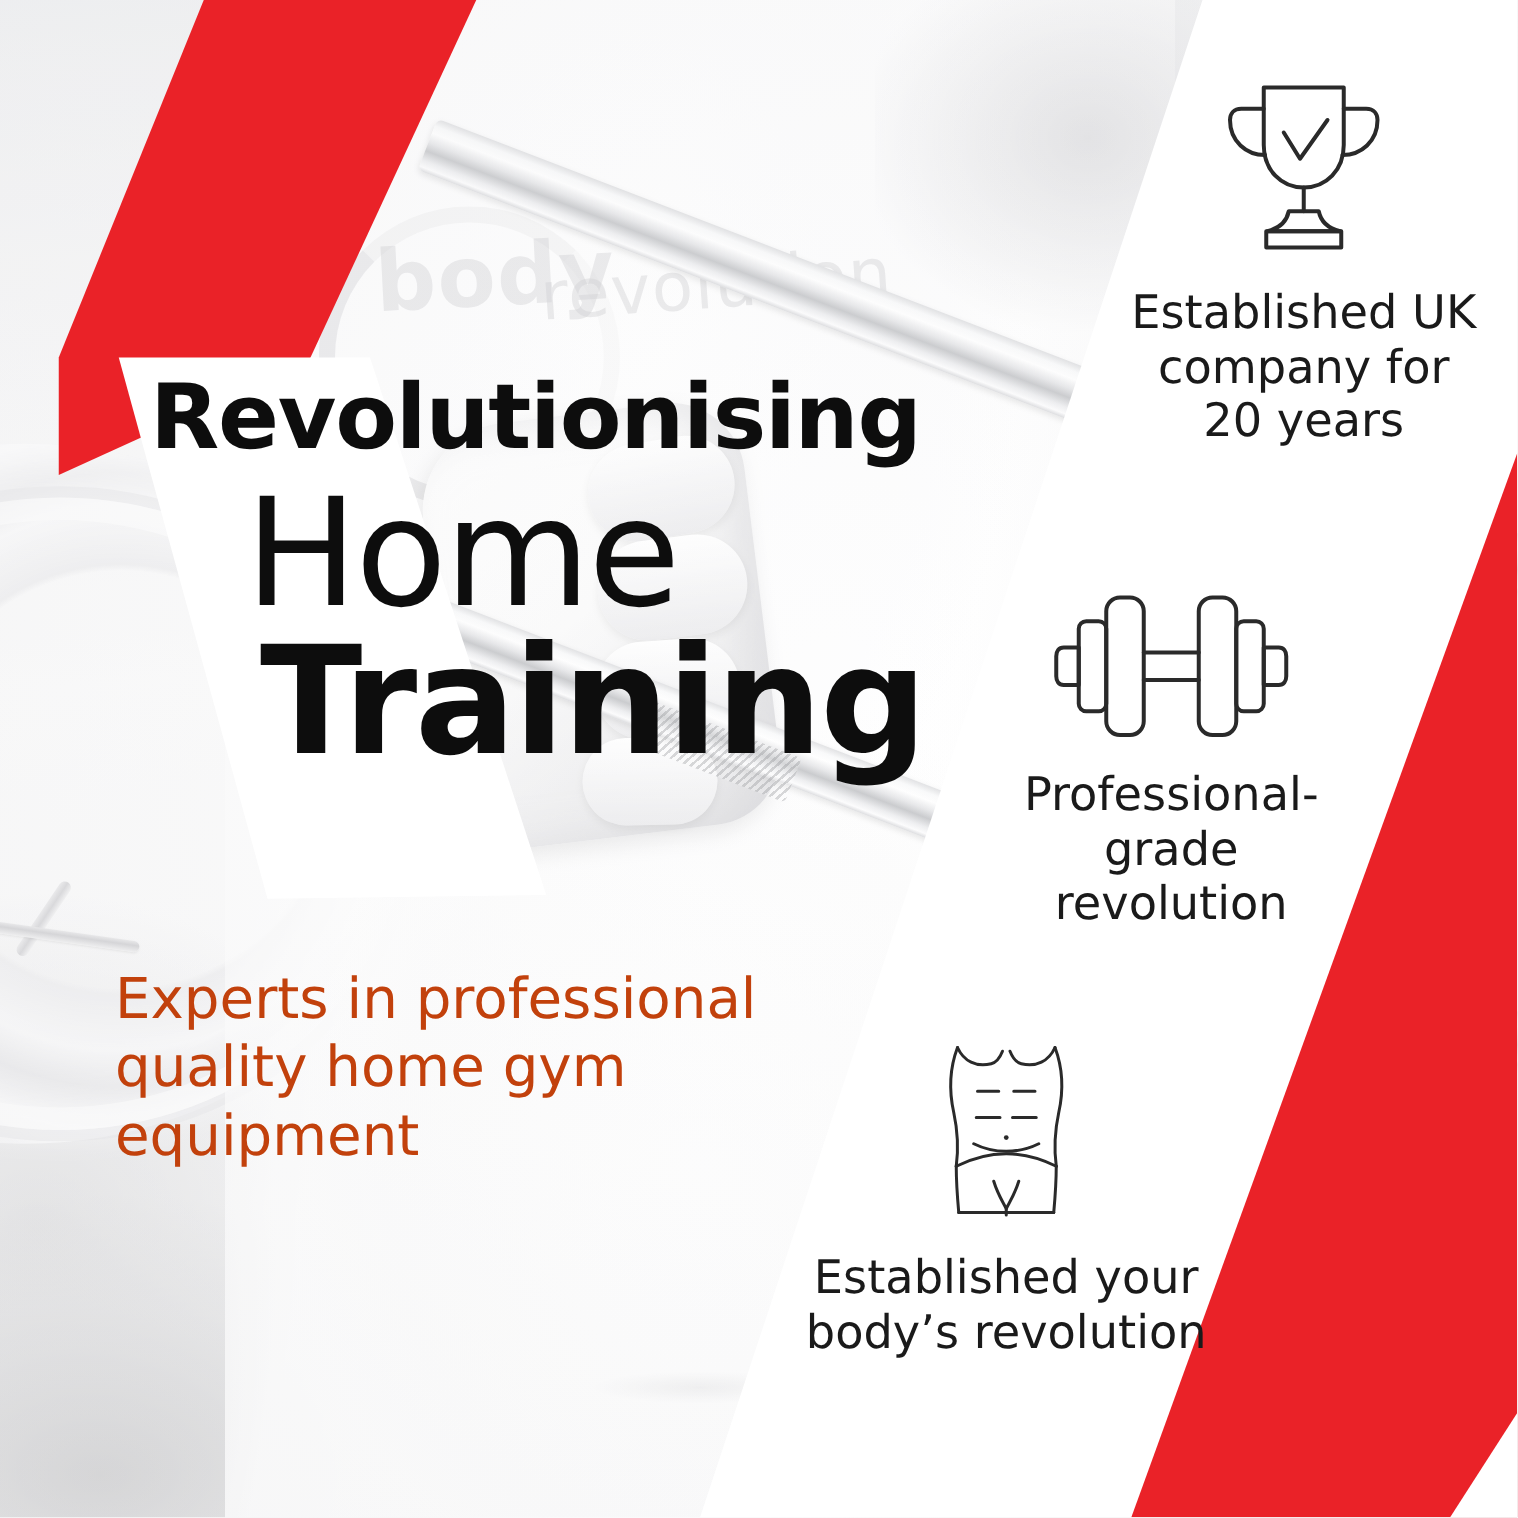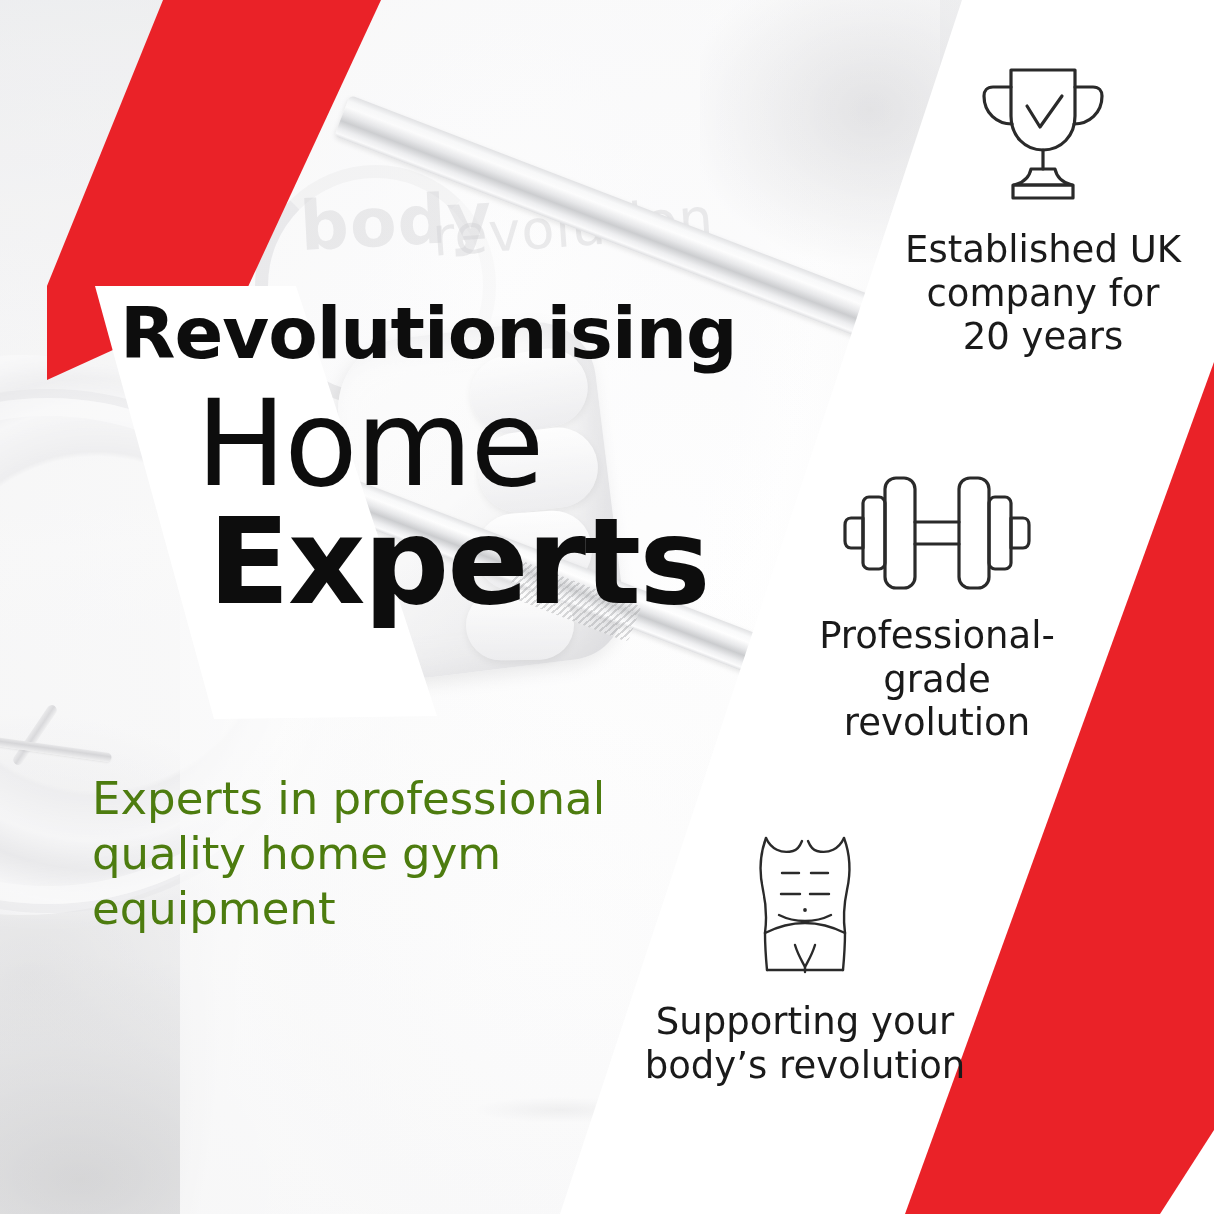--- a/index.html
+++ b/index.html
@@ -157,21 +157,21 @@
     font-size:120px;font-weight:400;letter-spacing:-2px;
     margin-top:20px;margin-left:76px;white-space:nowrap;
   }
   .hl-3{
     font-size:120px;font-weight:700;letter-spacing:-2px;
     margin-top:6px;margin-left:88px;white-space:nowrap;
   }
 
   .subcopy{
     position:absolute;left:92px;top:772px;width:570px;
-    font-size:45px;line-height:1.22;color:#4d7c0f;
+    font-size:45px;line-height:1.22;color:#c2410c;
   }
 
   
   .feature{
     position:absolute;text-align:center;color:#1a1a1a;
   }
   .feature .ficon{display:block;margin:0 auto 18px auto;}
   .feature .flabel{
     font-size:37px;line-height:1.18;display:block;white-space:pre-line;margin-top:18px;
   }
@@ -219,21 +219,21 @@
     <polygon points="962,0 1214,0 1214,1214 560,1214" fill="#ffffff"></polygon>
 
     <polygon points="1214,362 1214,1214 905,1214" fill="#ea2228"></polygon>
 
     <polygon points="1214,1130 1214,1214 1160,1214" fill="#ffffff"></polygon>
   </svg>
 
   <div class="headline-wrap">
     <div class="hl-1">Revolutionising</div>
     <div class="hl-2">Home</div>
-    <div class="hl-3">Experts</div>
+    <div class="hl-3">Training</div>
   </div>
 
   <div class="subcopy">Experts in professional quality home gym equipment</div>
 
   <div class="feature" id="feat-0">
     <svg class="ficon" width="176" height="150" viewBox="0 0 176 150" fill="none" stroke="#2a2a2a" stroke-width="3.2" stroke-linecap="round" stroke-linejoin="round">
       <path d="M56 10 h64 v46 c0 20 -14 34 -32 34 s-32 -14 -32 -34 z"></path>
       <path d="M56 27 H38 c-6 0 -9 4 -9 9 c0 17 13 28 28 28"></path>
       <path d="M120 27 h18 c6 0 9 4 9 9 c0 17 -13 28 -28 28"></path>
       <path d="M88 90 v19"></path>
@@ -269,17 +269,17 @@
       <path d="M26 101 c14 -7 28 -10 40 -10 c12 0 26 3 40 10"></path>
       <path d="M26 101 c0 14 1 26 2 37 M106 101 c0 14 -1 26 -2 37"></path>
       <path d="M28 138 h76"></path>
       <path d="M56 113 c3 10 7 16 10 22 c3 -6 7 -12 10 -22"></path>
       <path d="M66 135 v5"></path>
       <path d="M43 41 h17 M72 41 h17"></path>
       <path d="M42 62 h19 M71 62 h19"></path>
       <path d="M40 83 c8 4 17 6 26 6 c9 0 18 -2 26 -6"></path>
       <circle cx="66" cy="78" r="1.9" fill="#2a2a2a" stroke="none"></circle>
     </svg>
-    <span class="flabel">Supporting your
+    <span class="flabel">Established your
 body’s revolution</span>
   </div>
 
 </div>
 
 </body></html>

